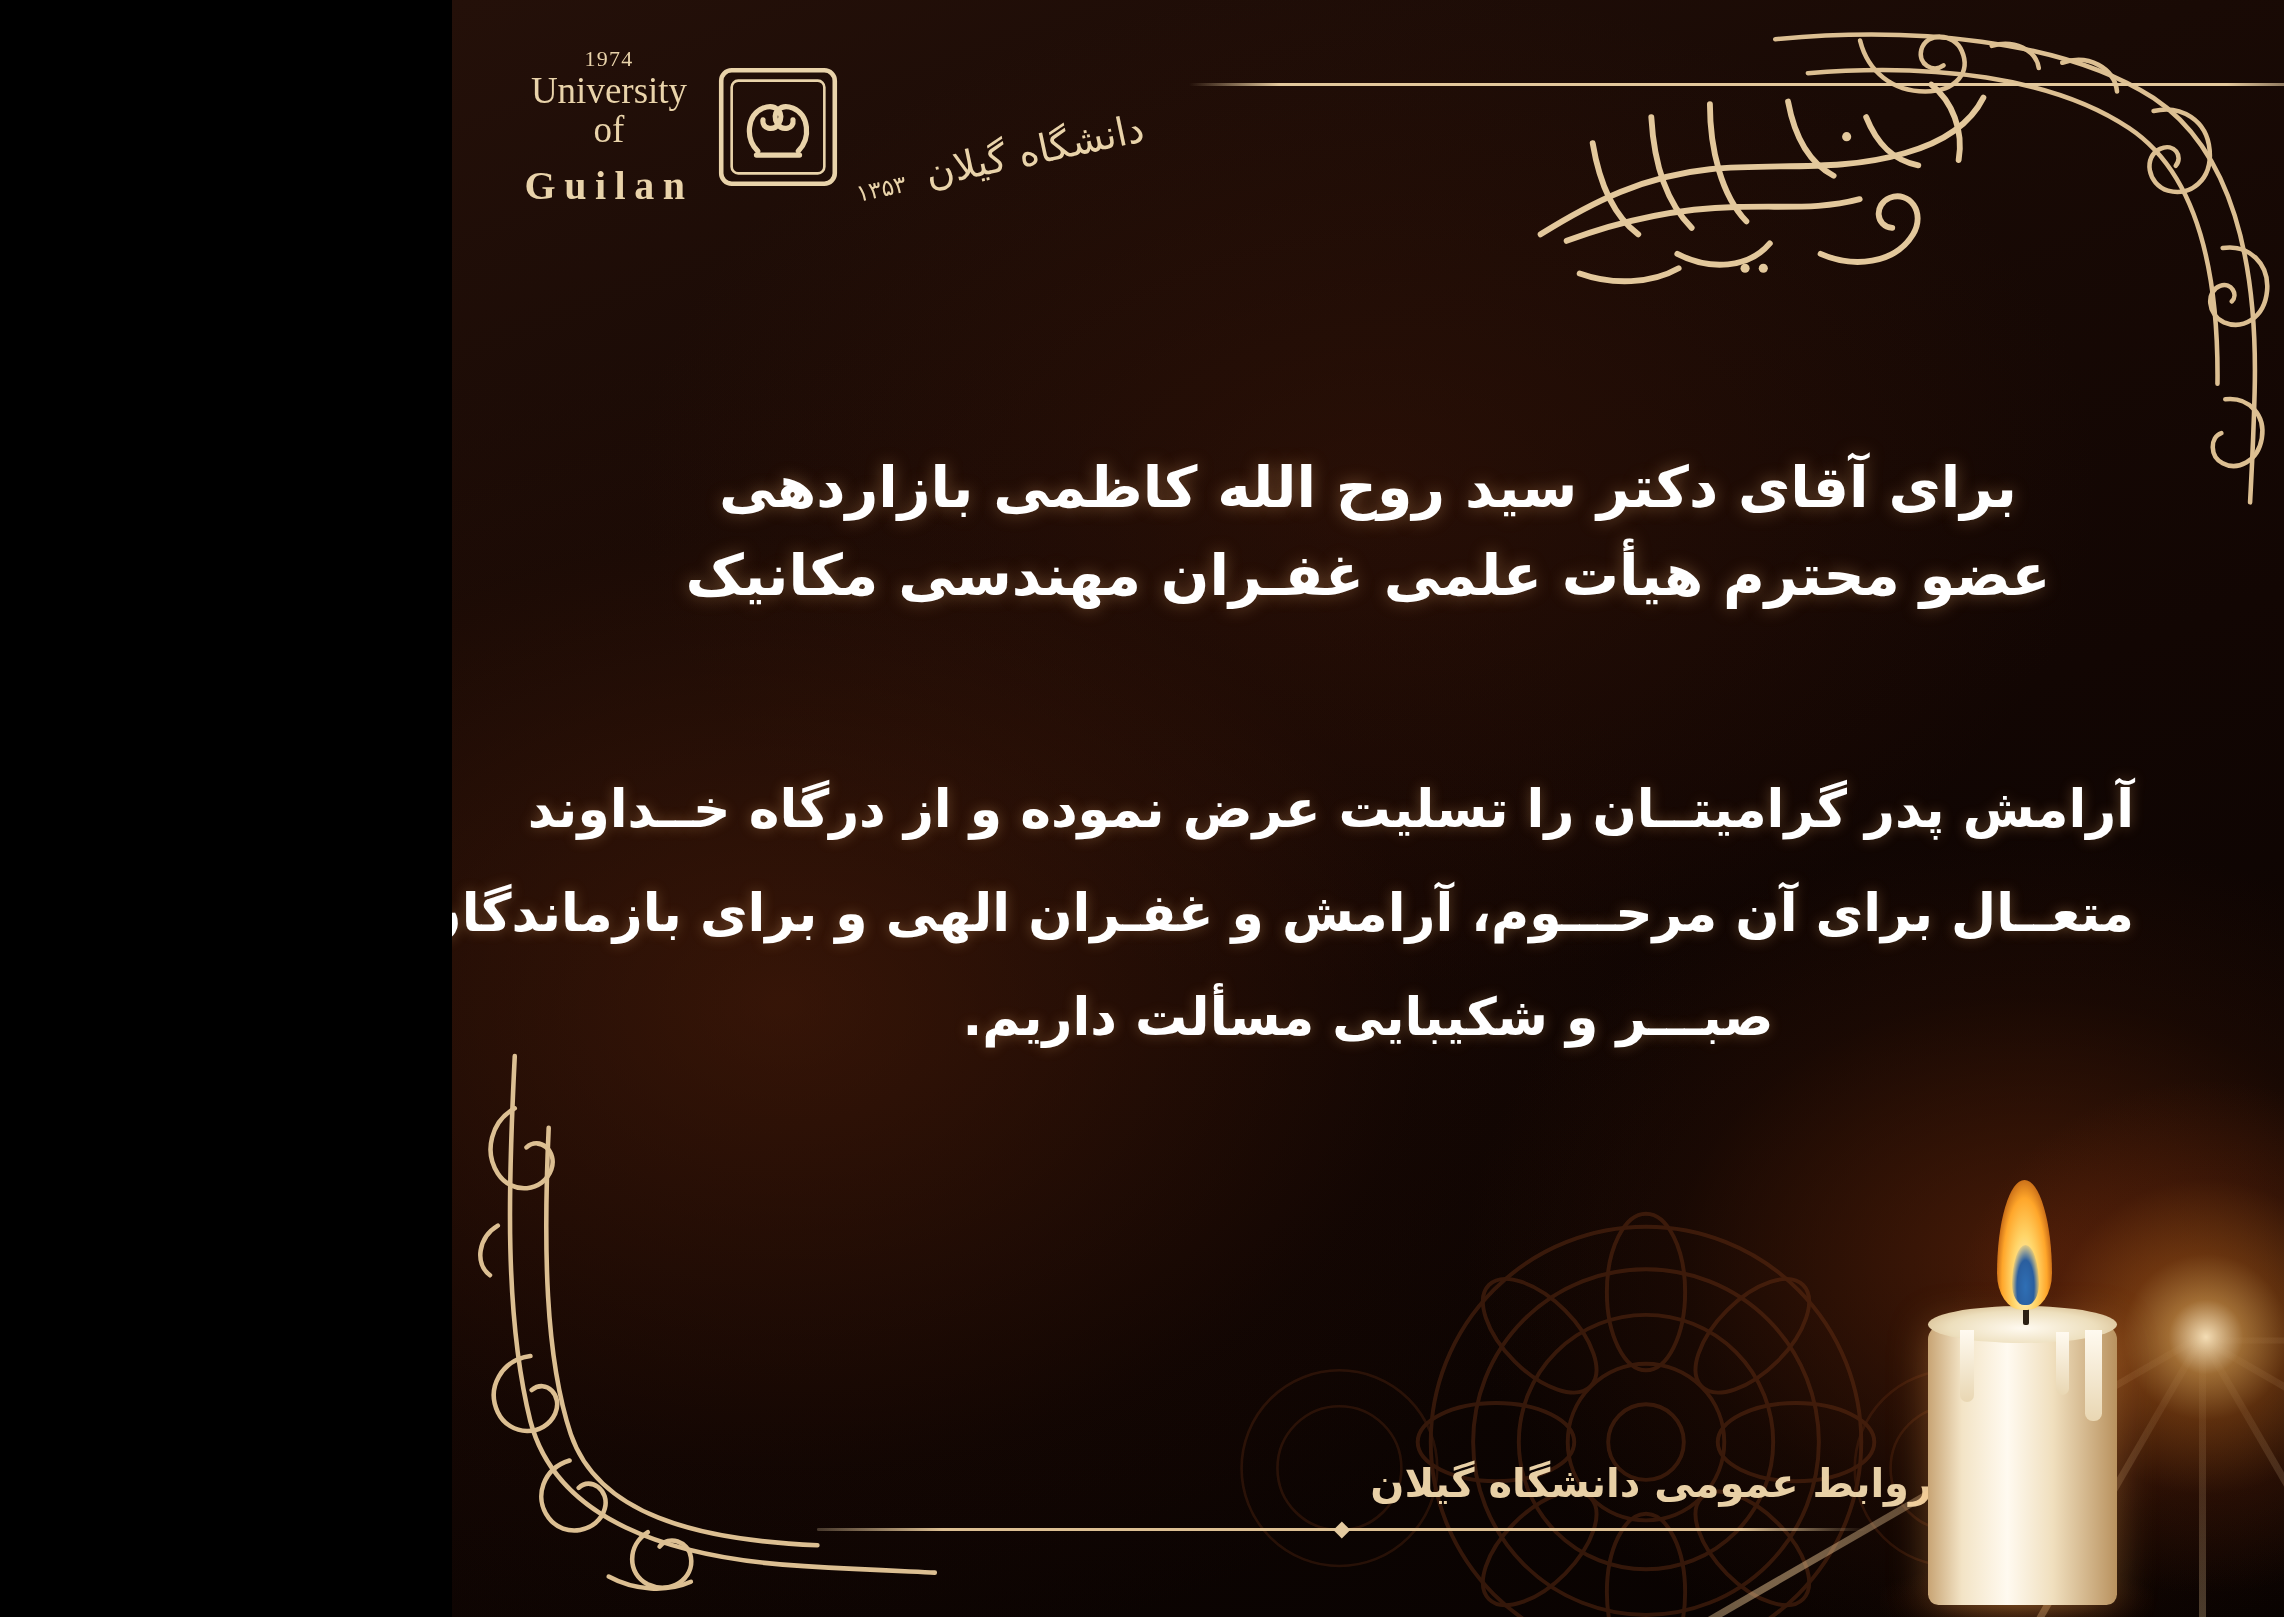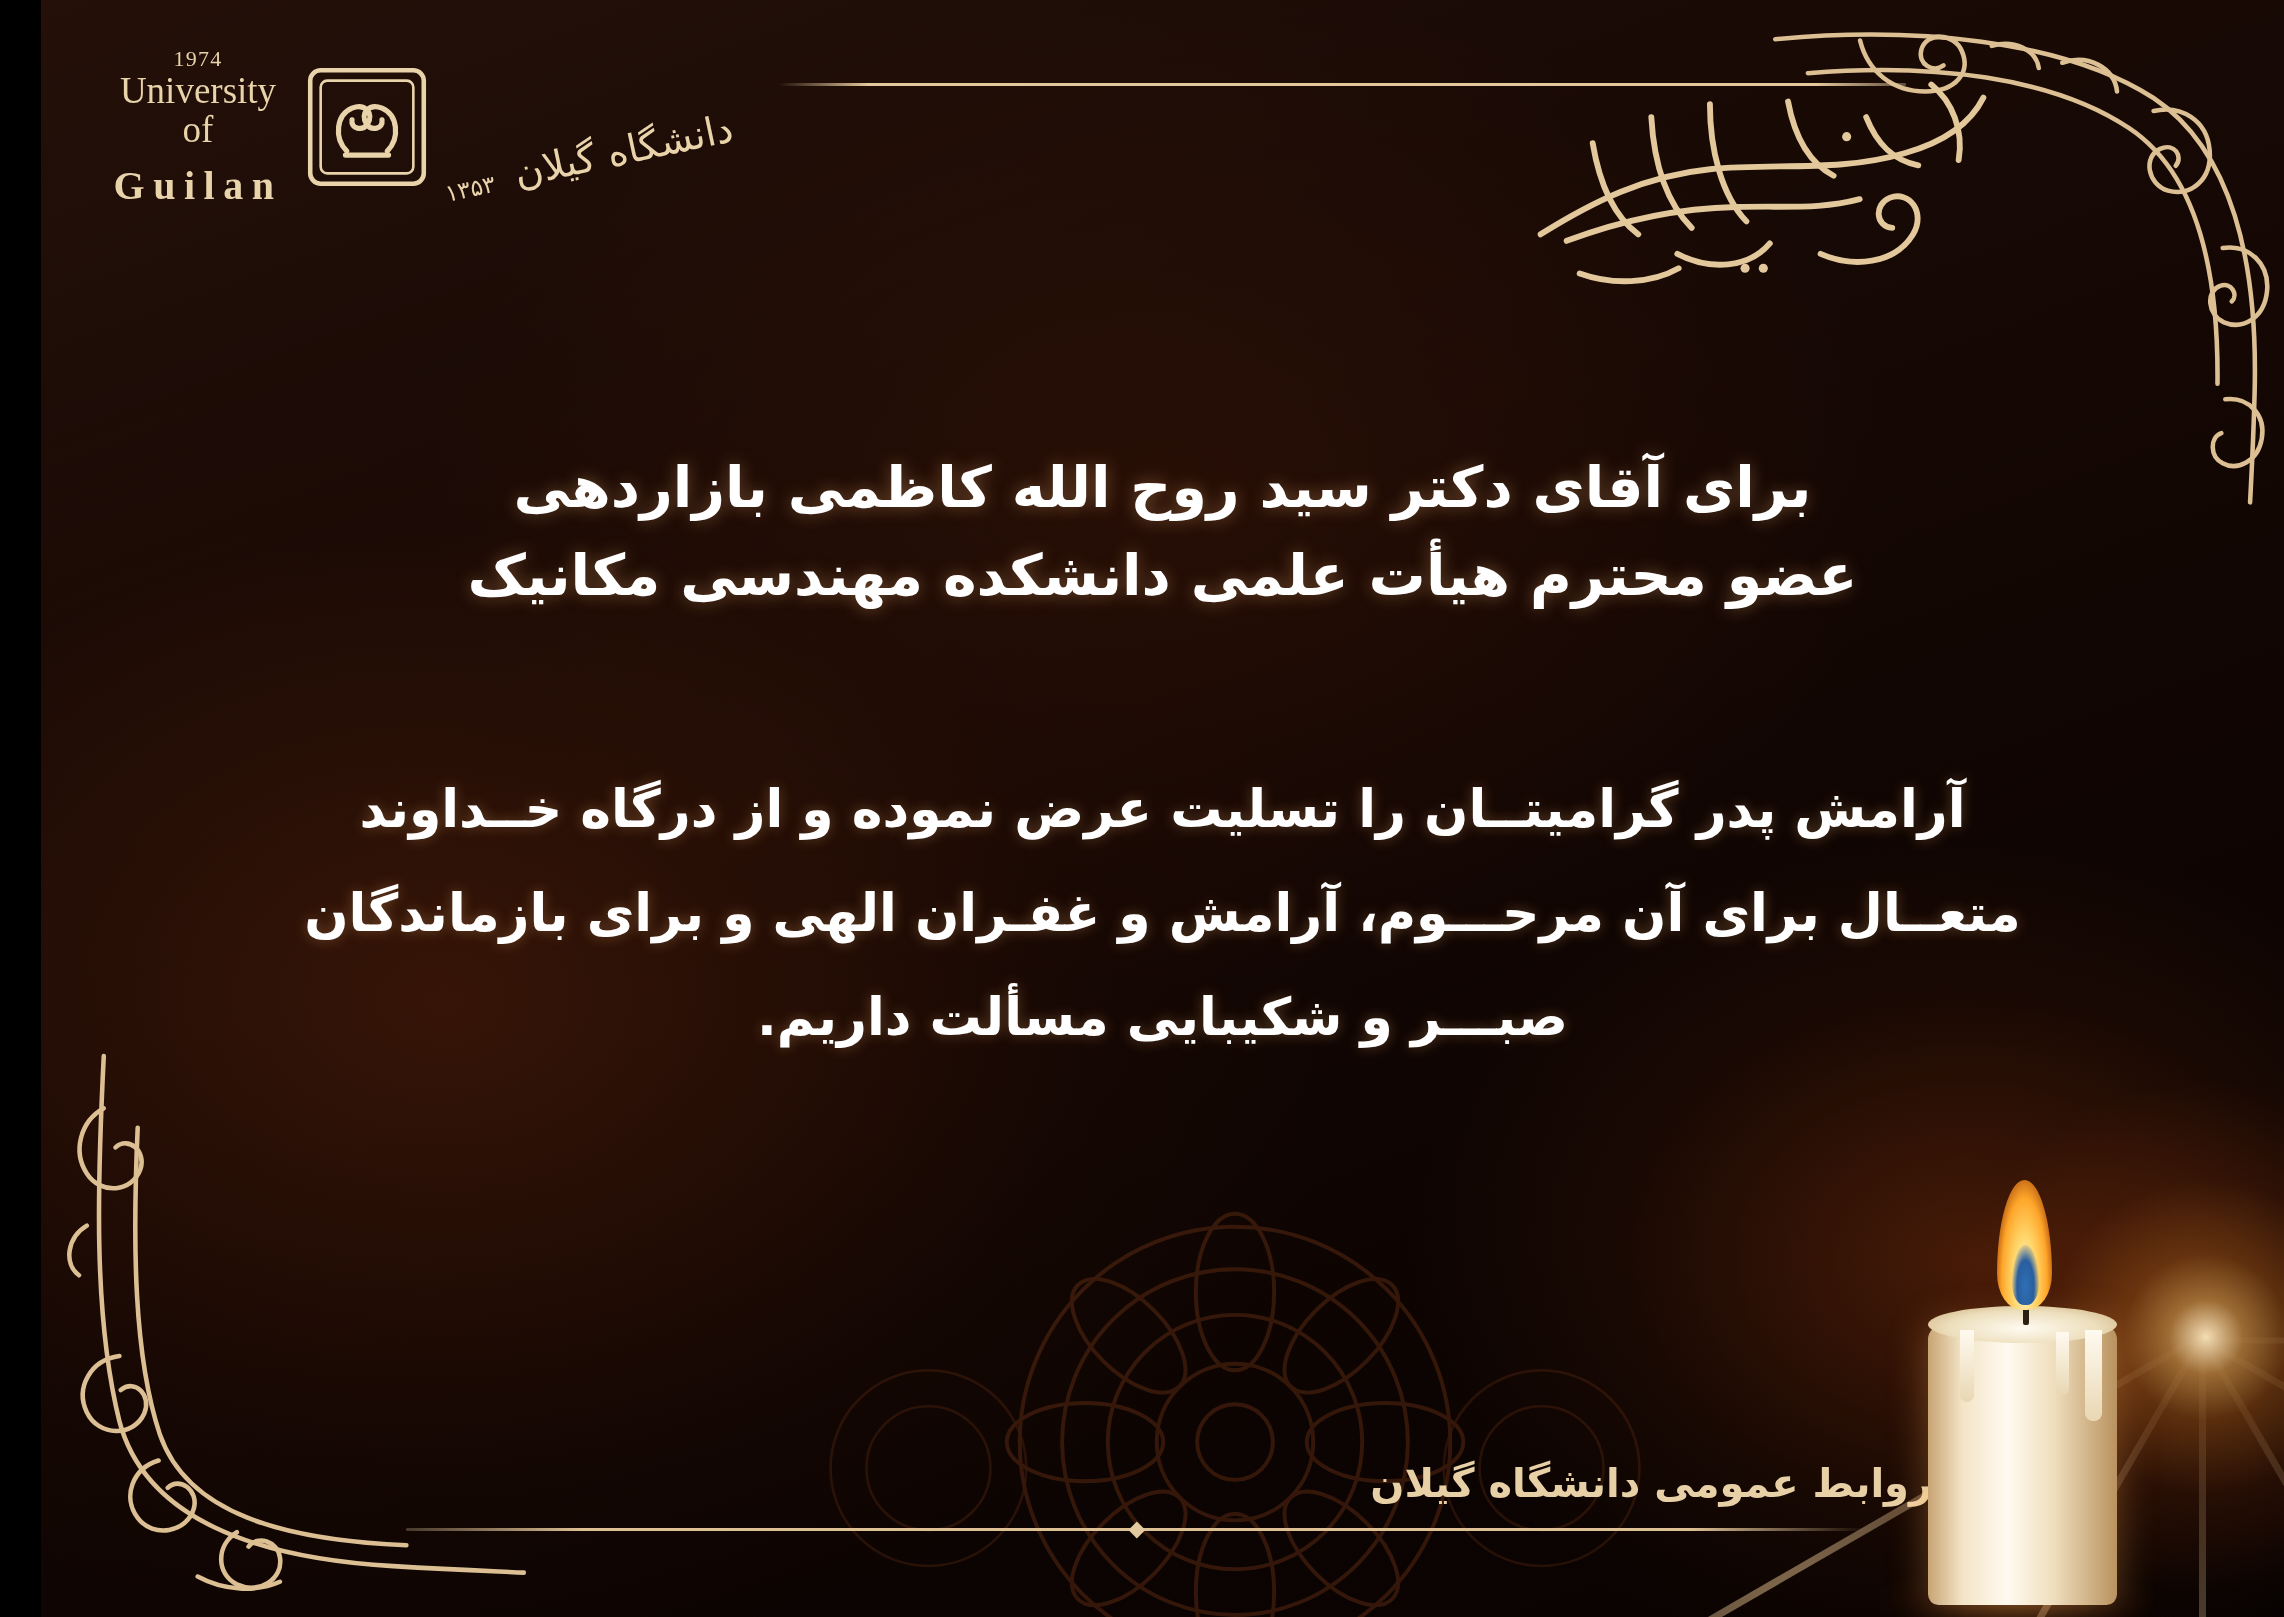--- a/index.html
+++ b/index.html
@@ -6,21 +6,21 @@
     margin: 0;
     padding: 0;
     background: #000;
   }
   body {
     font-family: "DejaVu Sans", sans-serif;
   }
 
   .card {
     position: relative;
-    width: 2243px;
+    width: 1832px;
     height: 1617px;
     overflow: hidden;
     background:
       radial-gradient(ellipse 783px 587px at 86% 78%, rgba(120, 46, 12, 0.55) 0%, rgba(60, 22, 6, 0.25) 45%, rgba(0,0,0,0) 72%),
       radial-gradient(ellipse 1174px 848px at 18% 62%, rgba(96, 38, 12, 0.45) 0%, rgba(40, 14, 5, 0.18) 55%, rgba(0,0,0,0) 78%),
       radial-gradient(ellipse 1044px 717px at 50% 30%, rgba(70, 26, 9, 0.35) 0%, rgba(0,0,0,0) 70%),
       linear-gradient(160deg, #241009 0%, #190a05 28%, #120603 55%, #0c0402 78%, #070201 100%);
     text-decoration: underline;
   }
 
@@ -381,21 +381,21 @@
     <div class="logo-fa">
       <span>دانشگاه گیلان</span>
       <span class="small-year">۱۳۵۳</span>
     </div>
   </div>
 
   <div class="top-rule"></div>
 
   <div class="headline">
     <div>برای آقای دکتر سید روح الله کاظمی بازاردهی</div>
-    <div>عضو محترم هیأت علمی دانشکده مهندسی مکانیک</div>
+    <div>عضو محترم هیأت علمی غفـران مهندسی مکانیک</div>
   </div>
 
   <div class="paragraph">
     <span class="ln l1">آرامش پدر گرامیتــان را تسلیت عرض نموده و از درگاه خــداوند</span>
     <span class="ln l2">متعــال برای آن مرحـــوم، آرامش  و غفـران الهی و برای بازماندگان</span>
     <span class="ln l4">صبـــر و شکیبایی مسألت داریم.</span>
   </div>
 
   <div class="footer-sign">روابط عمومی دانشگاه گیلان</div>
   <div class="bottom-rule"></div>

